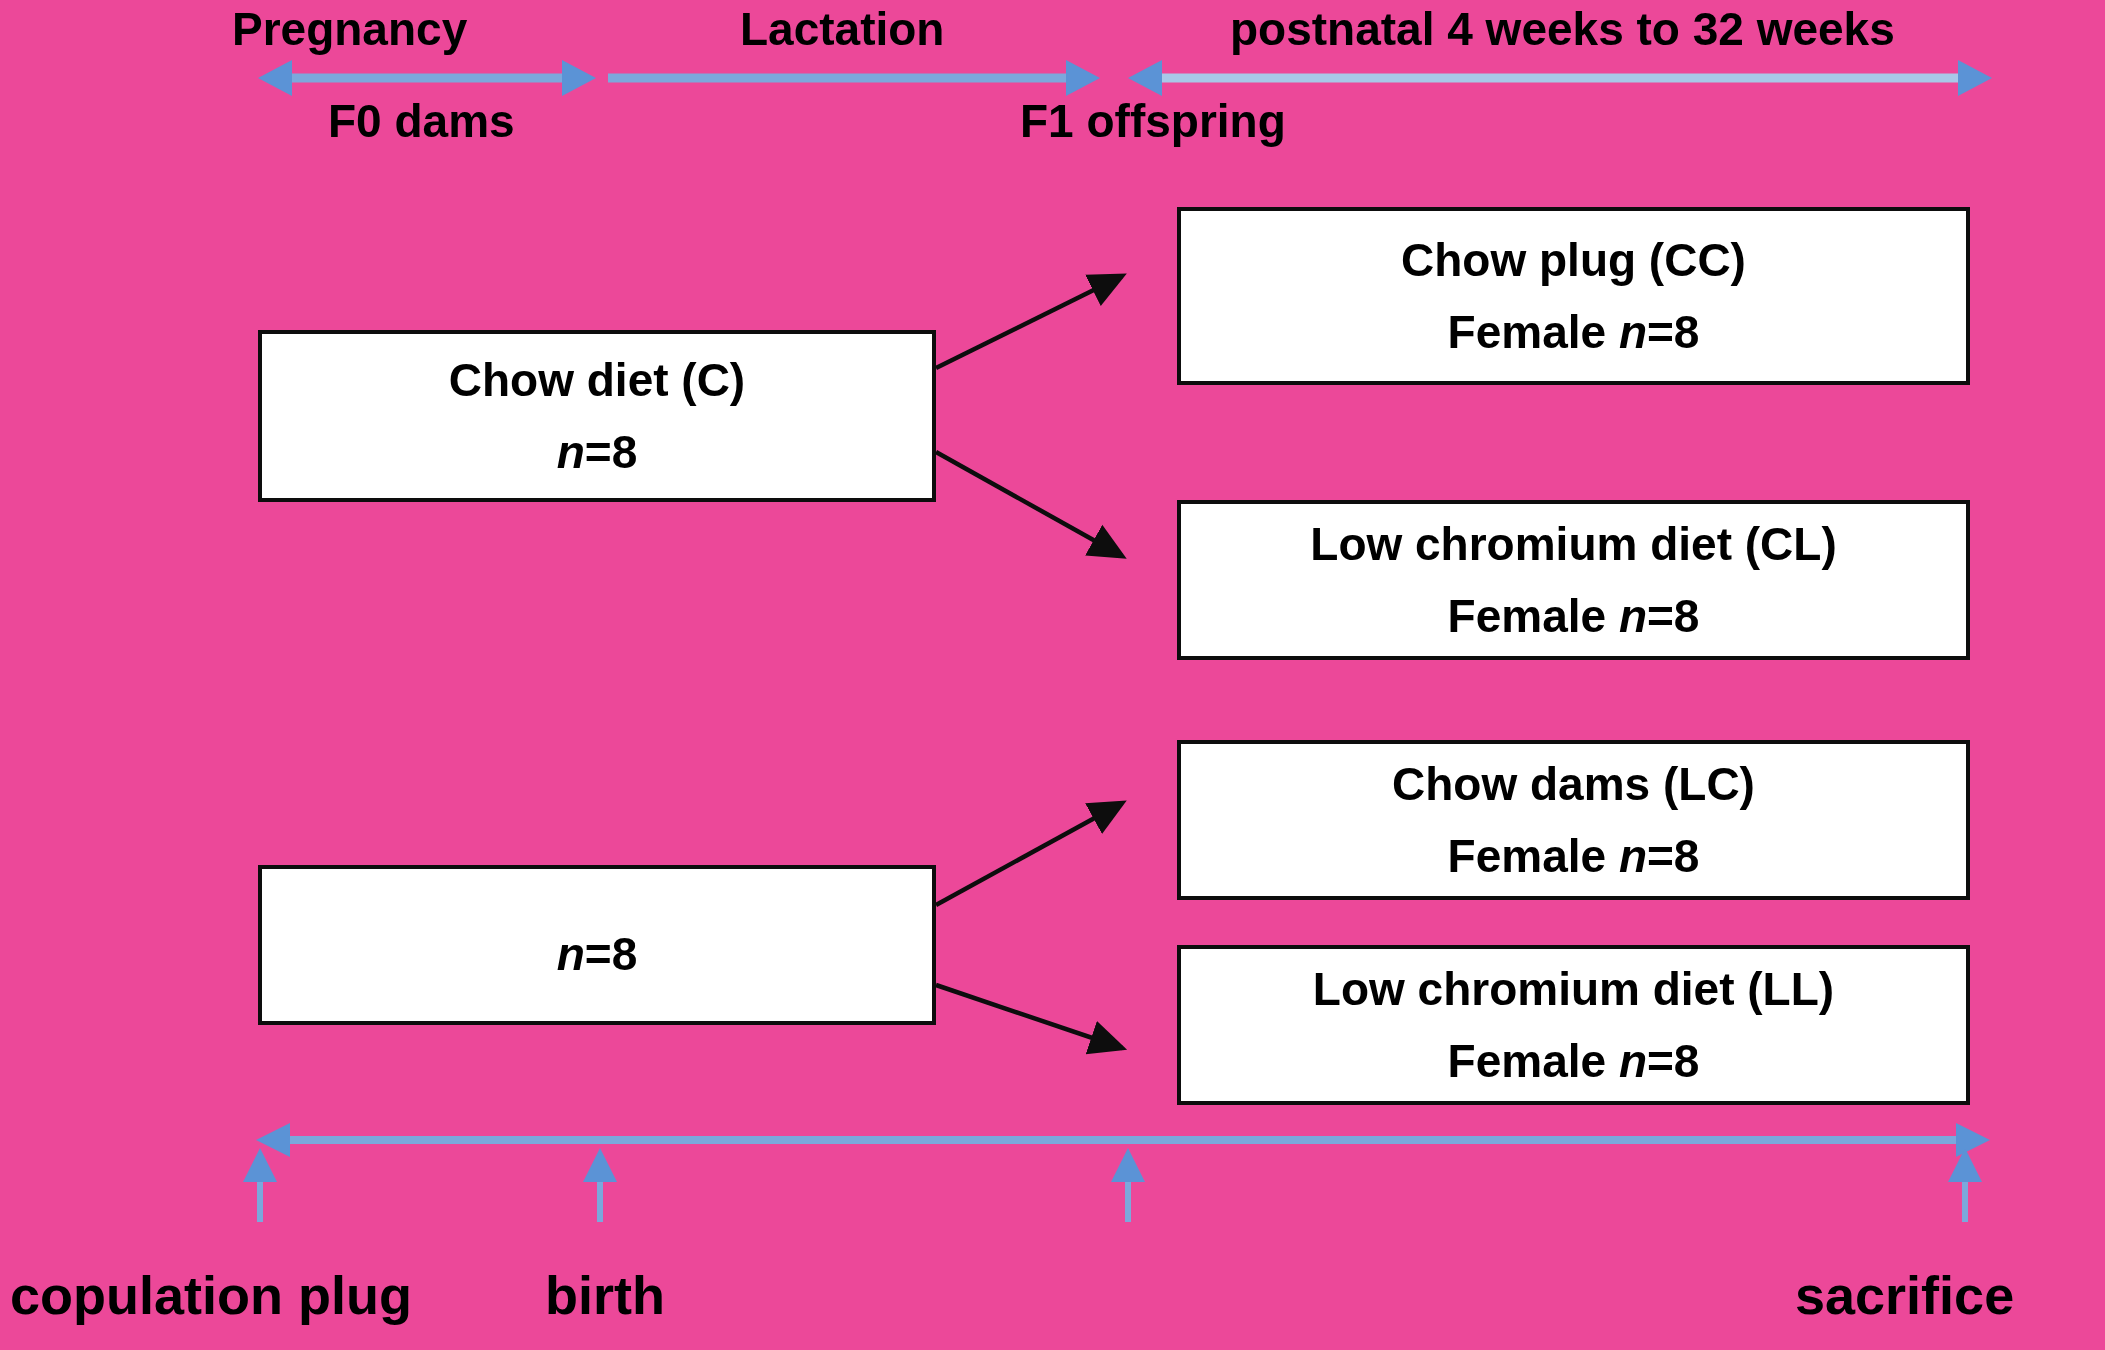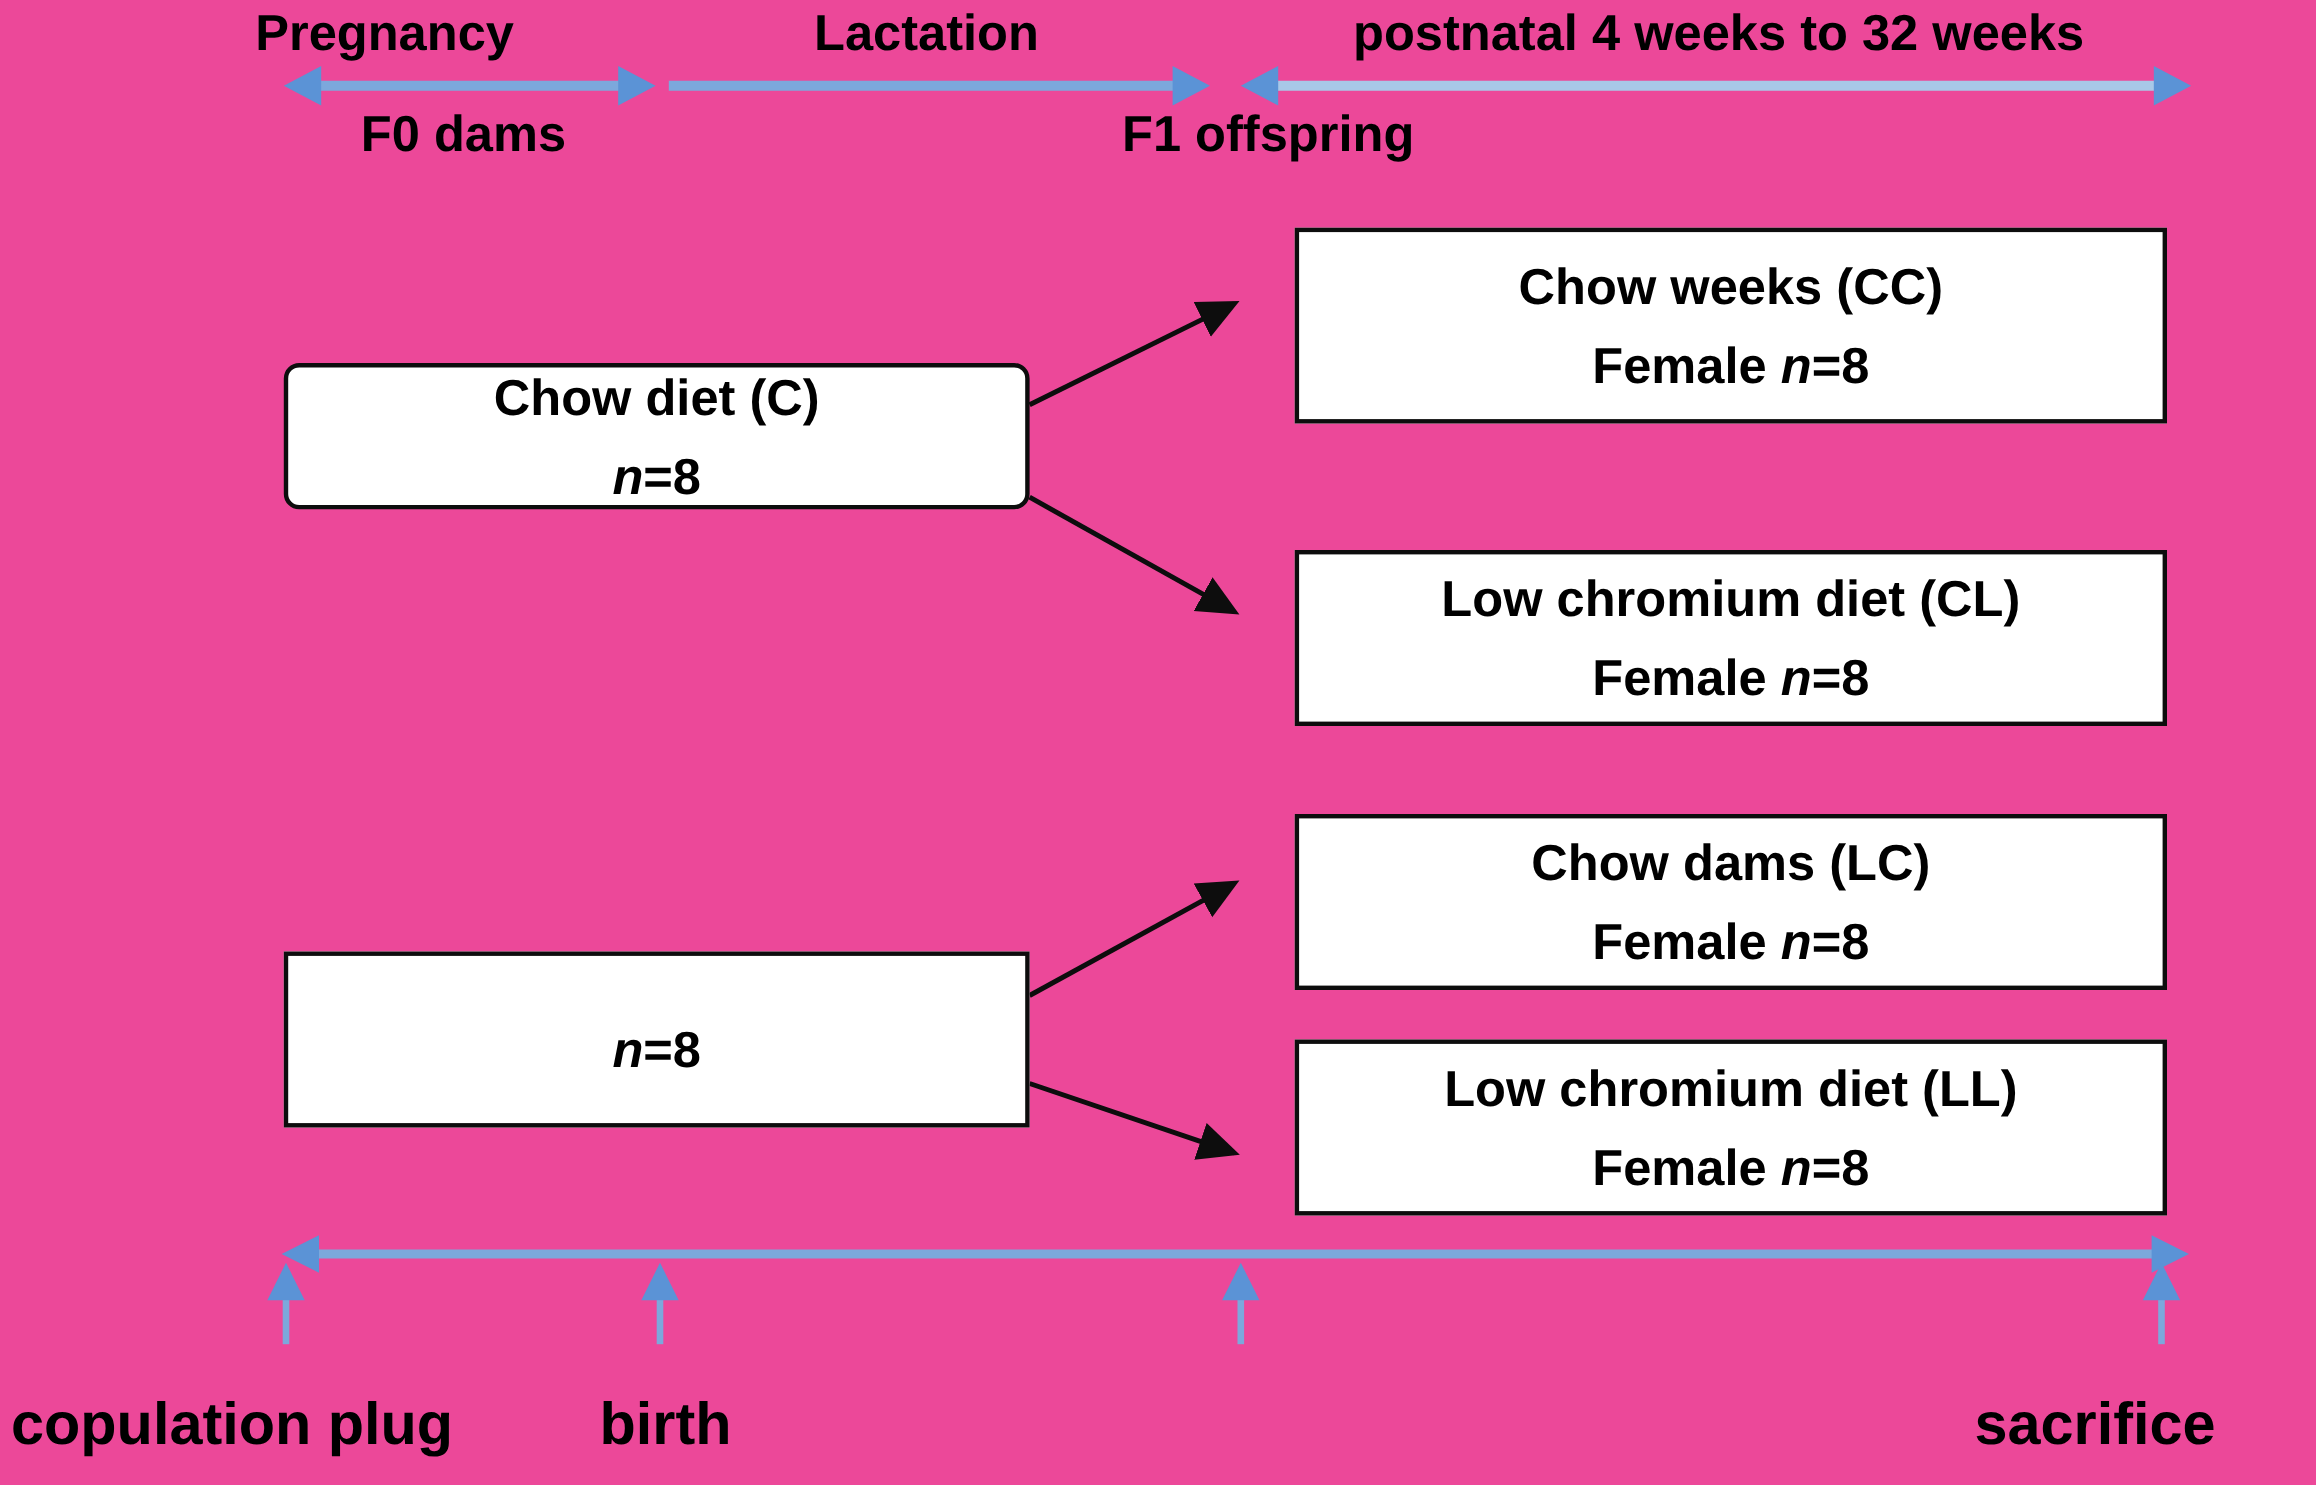--- a/index.html
+++ b/index.html
@@ -105,31 +105,31 @@
 
     <line x1="936" y1="368" x2="1122" y2="276" stroke="#0d0d0d" stroke-width="4.5" marker-end="url(#blackhead)"></line>
 
     <line x1="936" y1="452" x2="1122" y2="556" stroke="#0d0d0d" stroke-width="4.5" marker-end="url(#blackhead)"></line>
 
     <line x1="936" y1="905" x2="1122" y2="803" stroke="#0d0d0d" stroke-width="4.5" marker-end="url(#blackhead)"></line>
 
     <line x1="936" y1="985" x2="1122" y2="1048" stroke="#0d0d0d" stroke-width="4.5" marker-end="url(#blackhead)"></line>
   </svg>
 
-  <div class="diet-box" style="left:258px; top:330px; width:678px; height:133px;border-radius:14px;">
+  <div class="diet-box" style="left:258px; top:330px; width:678px; height:172px;">
     <div class="line1">Chow diet (C)</div>
     <div class="line2"><span class="ital">n</span><span>=8</span></div>
   </div>
 
   <div class="diet-box" style="left:258px; top:865px; width:678px; height:160px;">
     <div class="line2"><span class="ital">n</span><span>=8</span></div>
   </div>
 
   <div class="diet-box" style="left:1177px; top:207px; width:793px; height:178px;">
-    <div class="line1">Chow weeks (CC)</div>
+    <div class="line1">Chow plug (CC)</div>
     <div class="line2"><span>Female </span><span class="ital">n</span><span>=8</span></div>
   </div>
 
   <div class="diet-box" style="left:1177px; top:500px; width:793px; height:160px;">
     <div class="line1">Low chromium diet (CL)</div>
     <div class="line2"><span>Female </span><span class="ital">n</span><span>=8</span></div>
   </div>
 
   <div class="diet-box" style="left:1177px; top:740px; width:793px; height:160px;">
     <div class="line1">Chow dams (LC)</div>

